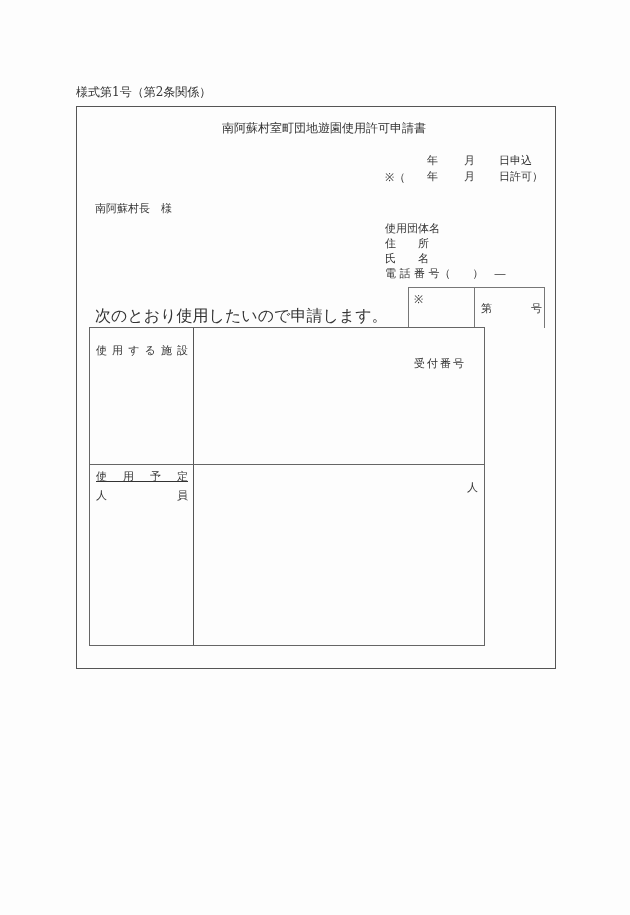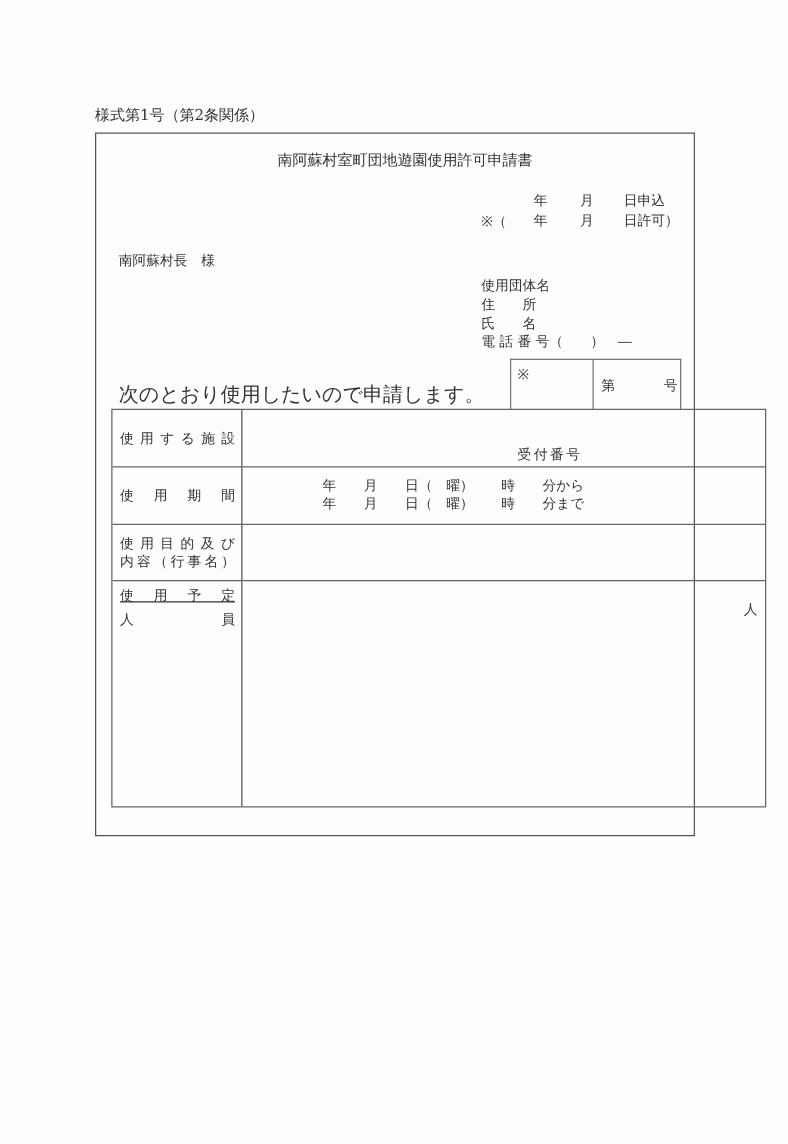--- a/index.html
+++ b/index.html
@@ -11,21 +11,21 @@
            border:1px solid #555; box-sizing:border-box; }
   #title { left:0; right:0; top:120px; text-align:center; font-size:12px;padding-left:18px; }
   .dateline { font-size:11px; }
   .dl-cell { position:absolute; top:0; }
   #addressee { left:95px; top:201px; font-size:11px; }
   .appl { position:absolute; left:373px; font-size:11px; line-height:15px;margin-left:12px; }
   #intro { left:95px; top:306px; font-size:16px; }
   #receipt { position:absolute; left:408px; top:287px; width:137px; height:41px;
              border:1px solid #777; border-bottom:none; box-sizing:border-box; }
   #receipt .div { position:absolute; left:65px; top:0; bottom:0; border-left:1px solid #777; }
-  #table { position:absolute; left:89px; top:327px; width:524px; height:319px;
+  #table { position:absolute; left:89px; top:327px; width:396px; height:319px;
            border:1px solid #666; box-sizing:border-box; }
   .row { position:absolute; left:0; right:0; border-top:1px solid #666; }
   .row.first { border-top:none; }
   .vdiv { position:absolute; left:103px; top:0; bottom:0; border-left:1px solid #555; }
   .lbl { position:absolute; left:6px; width:92px; font-size:11px; line-height:15px;
          text-align:justify; text-align-last:justify; }
   .cell { position:absolute; left:108px; right:6px; font-size:11px; line-height:15px; }
 </style>
 </head>
 <body>
@@ -67,31 +67,21 @@
 </div>
 
 <div id="table">
   <div class="vdiv"></div>
 
   <div class="row first" style="top:0;height:45px;">
     <div class="lbl" style="top:15px;">使用する施設</div>
     <div class="cell" style="top:0;height:45px;"></div>
   </div>
 
-  <div class="row" style="top:45px;height:45px;">
-    <div class="lbl" style="top:15px;">使用期間</div>
-    <div class="cell" style="top:7px;left:168px;">年　　月　　日（　曜）　　時　　分から</div>
-    <div class="cell" style="top:21px;left:168px;">年　　月　　日（　曜）　　時　　分まで</div>
-  </div>
 
-  <div class="row" style="top:91px;height:45px;">
-    <div class="lbl" style="top:7px;">使用目的及び</div>
-    <div class="lbl" style="top:22px;">内容（行事名）</div>
-    <div class="cell" style="top:0;height:45px;"></div>
-  </div>
 
   <div class="row" style="top:136px;height:46px;">
     <div class="lbl" style="top:4px;text-decoration:underline;">使用予定</div>
     <div class="lbl" style="top:23px;">人員</div>
     <div class="cell" style="top:15px;text-align:right;">
       <span>人</span>
     </div>
   </div>
 
 

